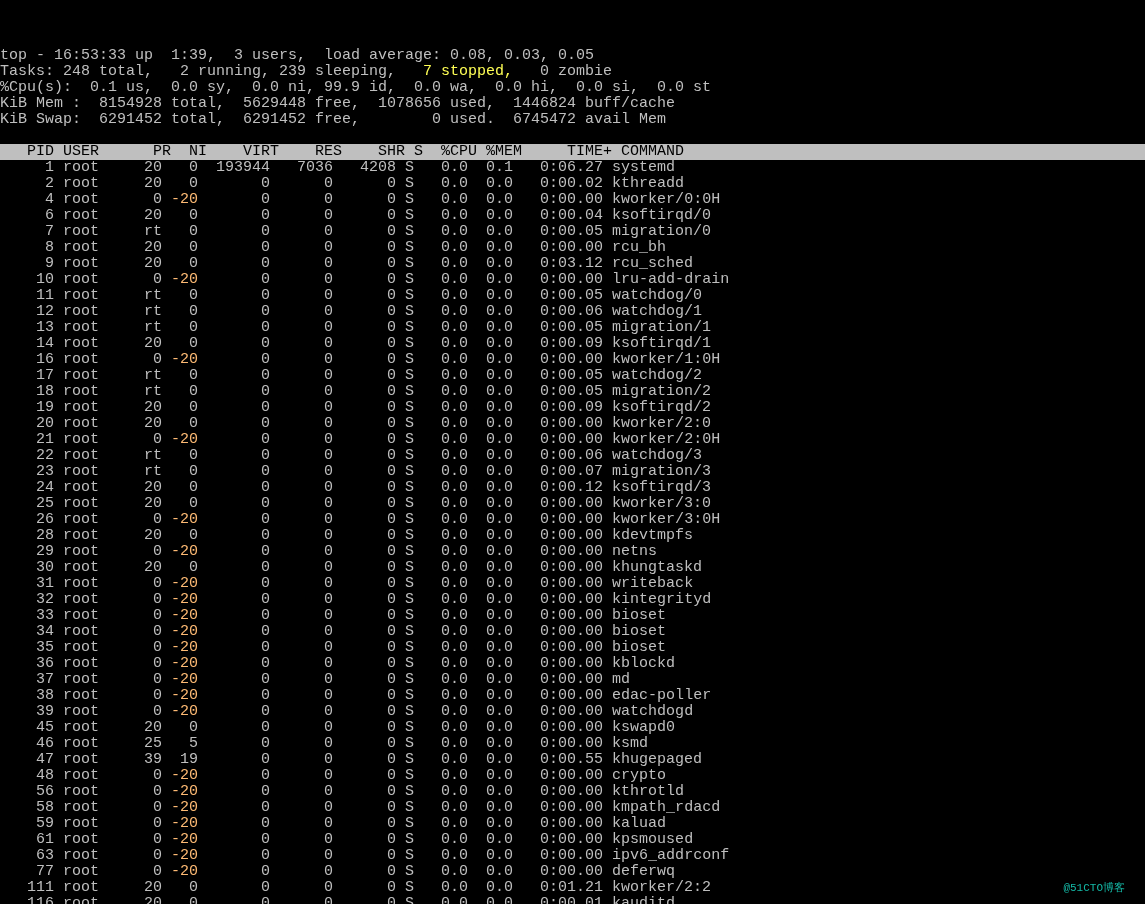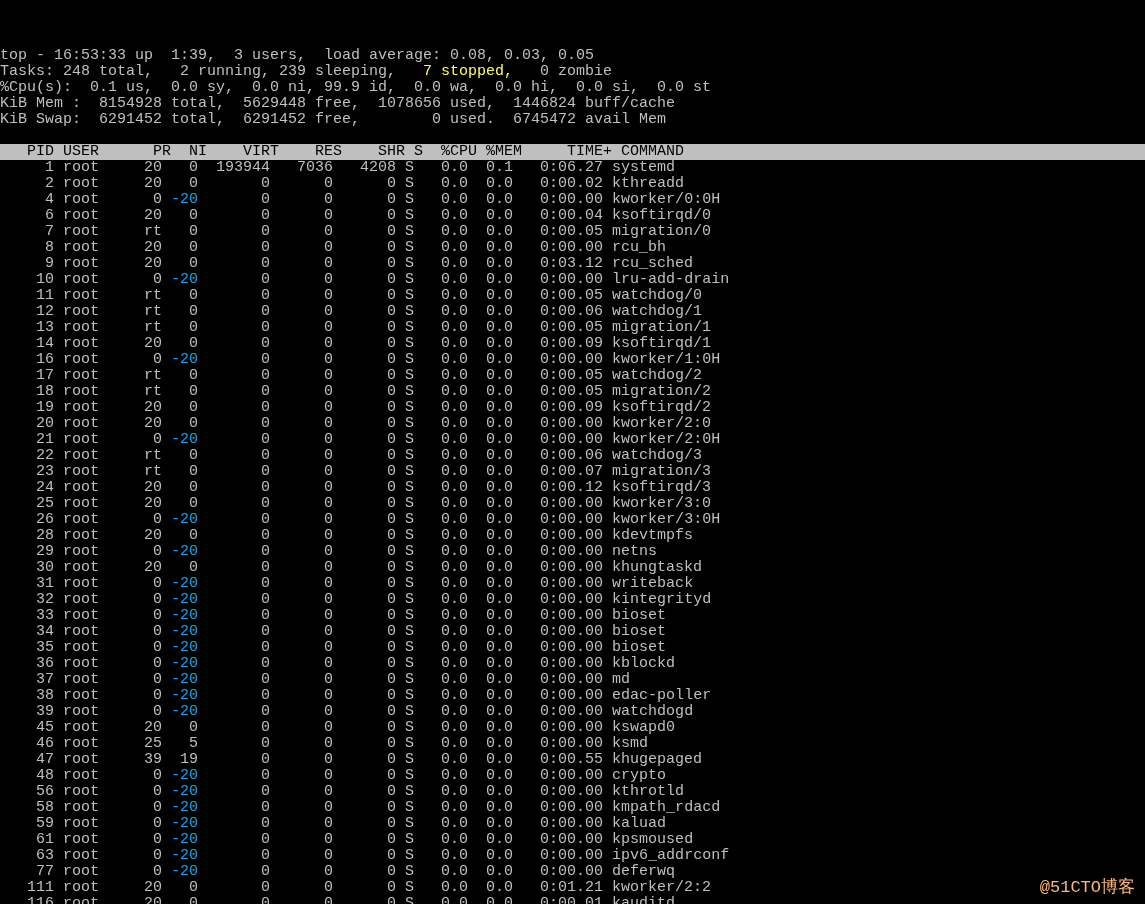--- a/index.html
+++ b/index.html
@@ -1,18 +1,18 @@
 <!DOCTYPE html>
 <html><head>
 <meta charset="utf-8">
 <style>
   html,body{margin:0;padding:0;background:#000;color:#bfbfbf;font-family:"Courier New",monospace;font-size:15px;line-height:16px;white-space:pre;width:1145px;height:904px;overflow:hidden}
   .hdr{background:#bfbfbf;color:#000;display:inline-block}
-  .cy{color:#0ea5e9}
+  .cy{color:#fdba74}
   .yl{color:#ffff55}
-  .wm{position:absolute;bottom:8px;right:10px;color:#fdba74;font-size:17px;white-space:nowrap}
+  .wm{position:absolute;bottom:8px;right:20px;color:#14b8a6;font-size:11px;white-space:nowrap}
 </style>
 </head>
 <body>
 
 <div id="out"><div>top - 16:53:33 up  1:39,  3 users,  load average: 0.08, 0.03, 0.05</div><div>Tasks: 248 total,   2 running, 239 sleeping,   <span class="yl">7 </span><span class="yl">stopped,</span>   0 zombie</div><div>%Cpu(s):  0.1 us,  0.0 sy,  0.0 ni, 99.9 id,  0.0 wa,  0.0 hi,  0.0 si,  0.0 st</div><div>KiB Mem :  8154928 total,  5629448 free,  1078656 used,  1446824 buff/cache</div><div>KiB Swap:  6291452 total,  6291452 free,        0 used.  6745472 avail Mem </div><div> </div><div><span class="hdr">   PID USER      PR  NI    VIRT    RES    SHR S  %CPU %MEM     TIME+ COMMAND                                                                  </span></div><div>     1 root     20   0  193944   7036   4208 S   0.0  0.1   0:06.27 systemd</div><div>     2 root     20   0       0      0      0 S   0.0  0.0   0:00.02 kthreadd</div><div>     4 root      0 <span class="cy">-20</span>       0      0      0 S   0.0  0.0   0:00.00 kworker/0:0H</div><div>     6 root     20   0       0      0      0 S   0.0  0.0   0:00.04 ksoftirqd/0</div><div>     7 root     rt   0       0      0      0 S   0.0  0.0   0:00.05 migration/0</div><div>     8 root     20   0       0      0      0 S   0.0  0.0   0:00.00 rcu_bh</div><div>     9 root     20   0       0      0      0 S   0.0  0.0   0:03.12 rcu_sched</div><div>    10 root      0 <span class="cy">-20</span>       0      0      0 S   0.0  0.0   0:00.00 lru-add-drain</div><div>    11 root     rt   0       0      0      0 S   0.0  0.0   0:00.05 watchdog/0</div><div>    12 root     rt   0       0      0      0 S   0.0  0.0   0:00.06 watchdog/1</div><div>    13 root     rt   0       0      0      0 S   0.0  0.0   0:00.05 migration/1</div><div>    14 root     20   0       0      0      0 S   0.0  0.0   0:00.09 ksoftirqd/1</div><div>    16 root      0 <span class="cy">-20</span>       0      0      0 S   0.0  0.0   0:00.00 kworker/1:0H</div><div>    17 root     rt   0       0      0      0 S   0.0  0.0   0:00.05 watchdog/2</div><div>    18 root     rt   0       0      0      0 S   0.0  0.0   0:00.05 migration/2</div><div>    19 root     20   0       0      0      0 S   0.0  0.0   0:00.09 ksoftirqd/2</div><div>    20 root     20   0       0      0      0 S   0.0  0.0   0:00.00 kworker/2:0</div><div>    21 root      0 <span class="cy">-20</span>       0      0      0 S   0.0  0.0   0:00.00 kworker/2:0H</div><div>    22 root     rt   0       0      0      0 S   0.0  0.0   0:00.06 watchdog/3</div><div>    23 root     rt   0       0      0      0 S   0.0  0.0   0:00.07 migration/3</div><div>    24 root     20   0       0      0      0 S   0.0  0.0   0:00.12 ksoftirqd/3</div><div>    25 root     20   0       0      0      0 S   0.0  0.0   0:00.00 kworker/3:0</div><div>    26 root      0 <span class="cy">-20</span>       0      0      0 S   0.0  0.0   0:00.00 kworker/3:0H</div><div>    28 root     20   0       0      0      0 S   0.0  0.0   0:00.00 kdevtmpfs</div><div>    29 root      0 <span class="cy">-20</span>       0      0      0 S   0.0  0.0   0:00.00 netns</div><div>    30 root     20   0       0      0      0 S   0.0  0.0   0:00.00 khungtaskd</div><div>    31 root      0 <span class="cy">-20</span>       0      0      0 S   0.0  0.0   0:00.00 writeback</div><div>    32 root      0 <span class="cy">-20</span>       0      0      0 S   0.0  0.0   0:00.00 kintegrityd</div><div>    33 root      0 <span class="cy">-20</span>       0      0      0 S   0.0  0.0   0:00.00 bioset</div><div>    34 root      0 <span class="cy">-20</span>       0      0      0 S   0.0  0.0   0:00.00 bioset</div><div>    35 root      0 <span class="cy">-20</span>       0      0      0 S   0.0  0.0   0:00.00 bioset</div><div>    36 root      0 <span class="cy">-20</span>       0      0      0 S   0.0  0.0   0:00.00 kblockd</div><div>    37 root      0 <span class="cy">-20</span>       0      0      0 S   0.0  0.0   0:00.00 md</div><div>    38 root      0 <span class="cy">-20</span>       0      0      0 S   0.0  0.0   0:00.00 edac-poller</div><div>    39 root      0 <span class="cy">-20</span>       0      0      0 S   0.0  0.0   0:00.00 watchdogd</div><div>    45 root     20   0       0      0      0 S   0.0  0.0   0:00.00 kswapd0</div><div>    46 root     25   5       0      0      0 S   0.0  0.0   0:00.00 ksmd</div><div>    47 root     39  19       0      0      0 S   0.0  0.0   0:00.55 khugepaged</div><div>    48 root      0 <span class="cy">-20</span>       0      0      0 S   0.0  0.0   0:00.00 crypto</div><div>    56 root      0 <span class="cy">-20</span>       0      0      0 S   0.0  0.0   0:00.00 kthrotld</div><div>    58 root      0 <span class="cy">-20</span>       0      0      0 S   0.0  0.0   0:00.00 kmpath_rdacd</div><div>    59 root      0 <span class="cy">-20</span>       0      0      0 S   0.0  0.0   0:00.00 kaluad</div><div>    61 root      0 <span class="cy">-20</span>       0      0      0 S   0.0  0.0   0:00.00 kpsmoused</div><div>    63 root      0 <span class="cy">-20</span>       0      0      0 S   0.0  0.0   0:00.00 ipv6_addrconf</div><div>    77 root      0 <span class="cy">-20</span>       0      0      0 S   0.0  0.0   0:00.00 deferwq</div><div>   111 root     20   0       0      0      0 S   0.0  0.0   0:01.21 kworker/2:2</div><div>   116 root     20   0       0      0      0 S   0.0  0.0   0:00.01 kauditd</div></div>
 <div class="wm">@51CTO博客</div>
 
 
 </body></html>

